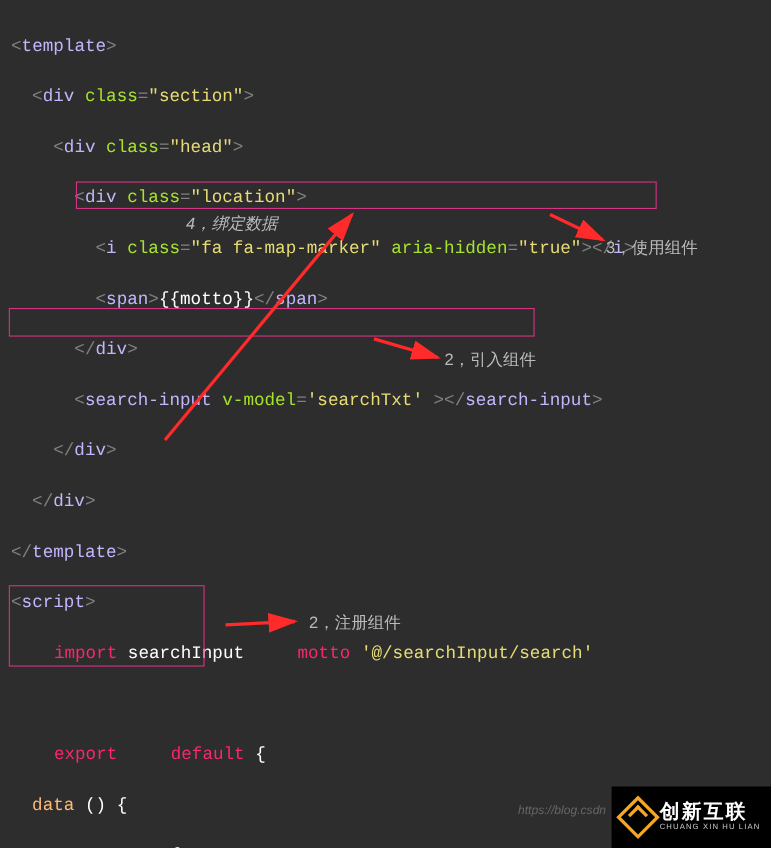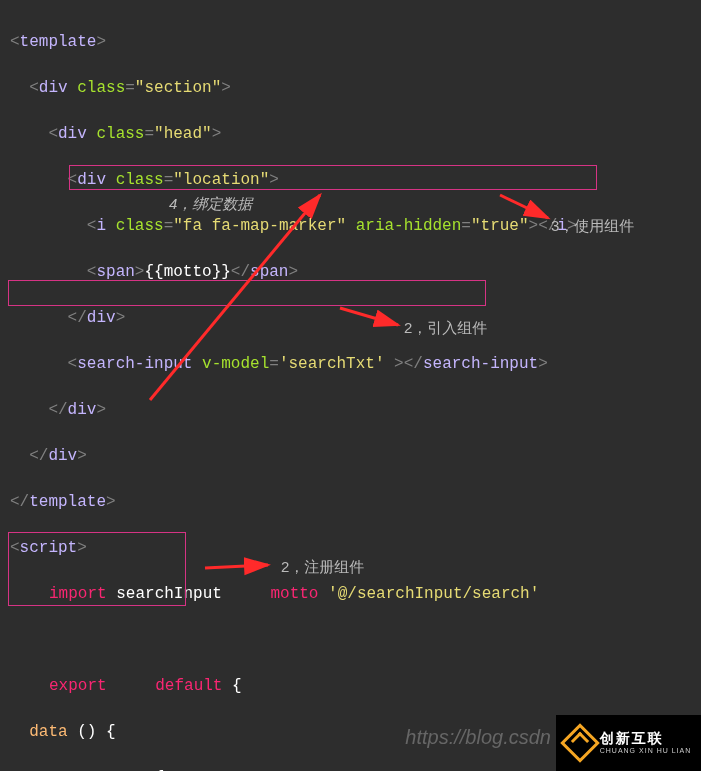--- a/index.html
+++ b/index.html
@@ -53,21 +53,21 @@
     width: 701px; height: 771px;
     pointer-events: none;
   }
 
   .watermark {
     position: absolute;
     right: 150px;
     bottom: 22px;
     color: #666666;
     font-family: sans-serif;
-    font-size: 20px;
+    font-size: 11px;
     font-style: italic;
     margin-left: 26px;
   }
   .logo-box {
     position: absolute;
     right: 0;
     bottom: 0;
     width: 145px;
     height: 56px;
     background: #000000;
@@ -89,21 +89,21 @@
     width: 10px; height: 10px;
     border-top: 3px solid #f5a623;
     border-left: 3px solid #f5a623;
   }
   .logo-text {
     display: flex; flex-direction: column;
     color: #ffffff;
     font-family: "Microsoft YaHei", sans-serif;
     line-height: 1.1;
   }
-  .logo-text .big { font-size: 14px; font-weight: bold; letter-spacing: 2px; }
+  .logo-text .big { font-size: 18px; font-weight: bold; letter-spacing: 2px; }
   .logo-text .small { font-size: 7px; letter-spacing: 1px; color: #cccccc; }
 </style>
 </head>
 <body>
 
 <div class="editor">
 <span class="line"><span class="p-gray">&lt;</span><span class="p-tag">template</span><span class="p-gray">&gt;</span></span>
 <span class="line">  <span class="p-gray">&lt;</span><span class="p-tag">div</span><span> </span><span class="p-attr">class</span><span class="p-gray">=</span><span class="p-str">"section"</span><span class="p-gray">&gt;</span></span>
 <span class="line">    <span class="p-gray">&lt;</span><span class="p-tag">div</span><span> </span><span class="p-attr">class</span><span class="p-gray">=</span><span class="p-str">"head"</span><span class="p-gray">&gt;</span></span>
 <span class="line">      <span class="p-gray">&lt;</span><span class="p-tag">div</span><span> </span><span class="p-attr">class</span><span class="p-gray">=</span><span class="p-str">"location"</span><span class="p-gray">&gt;</span></span>

